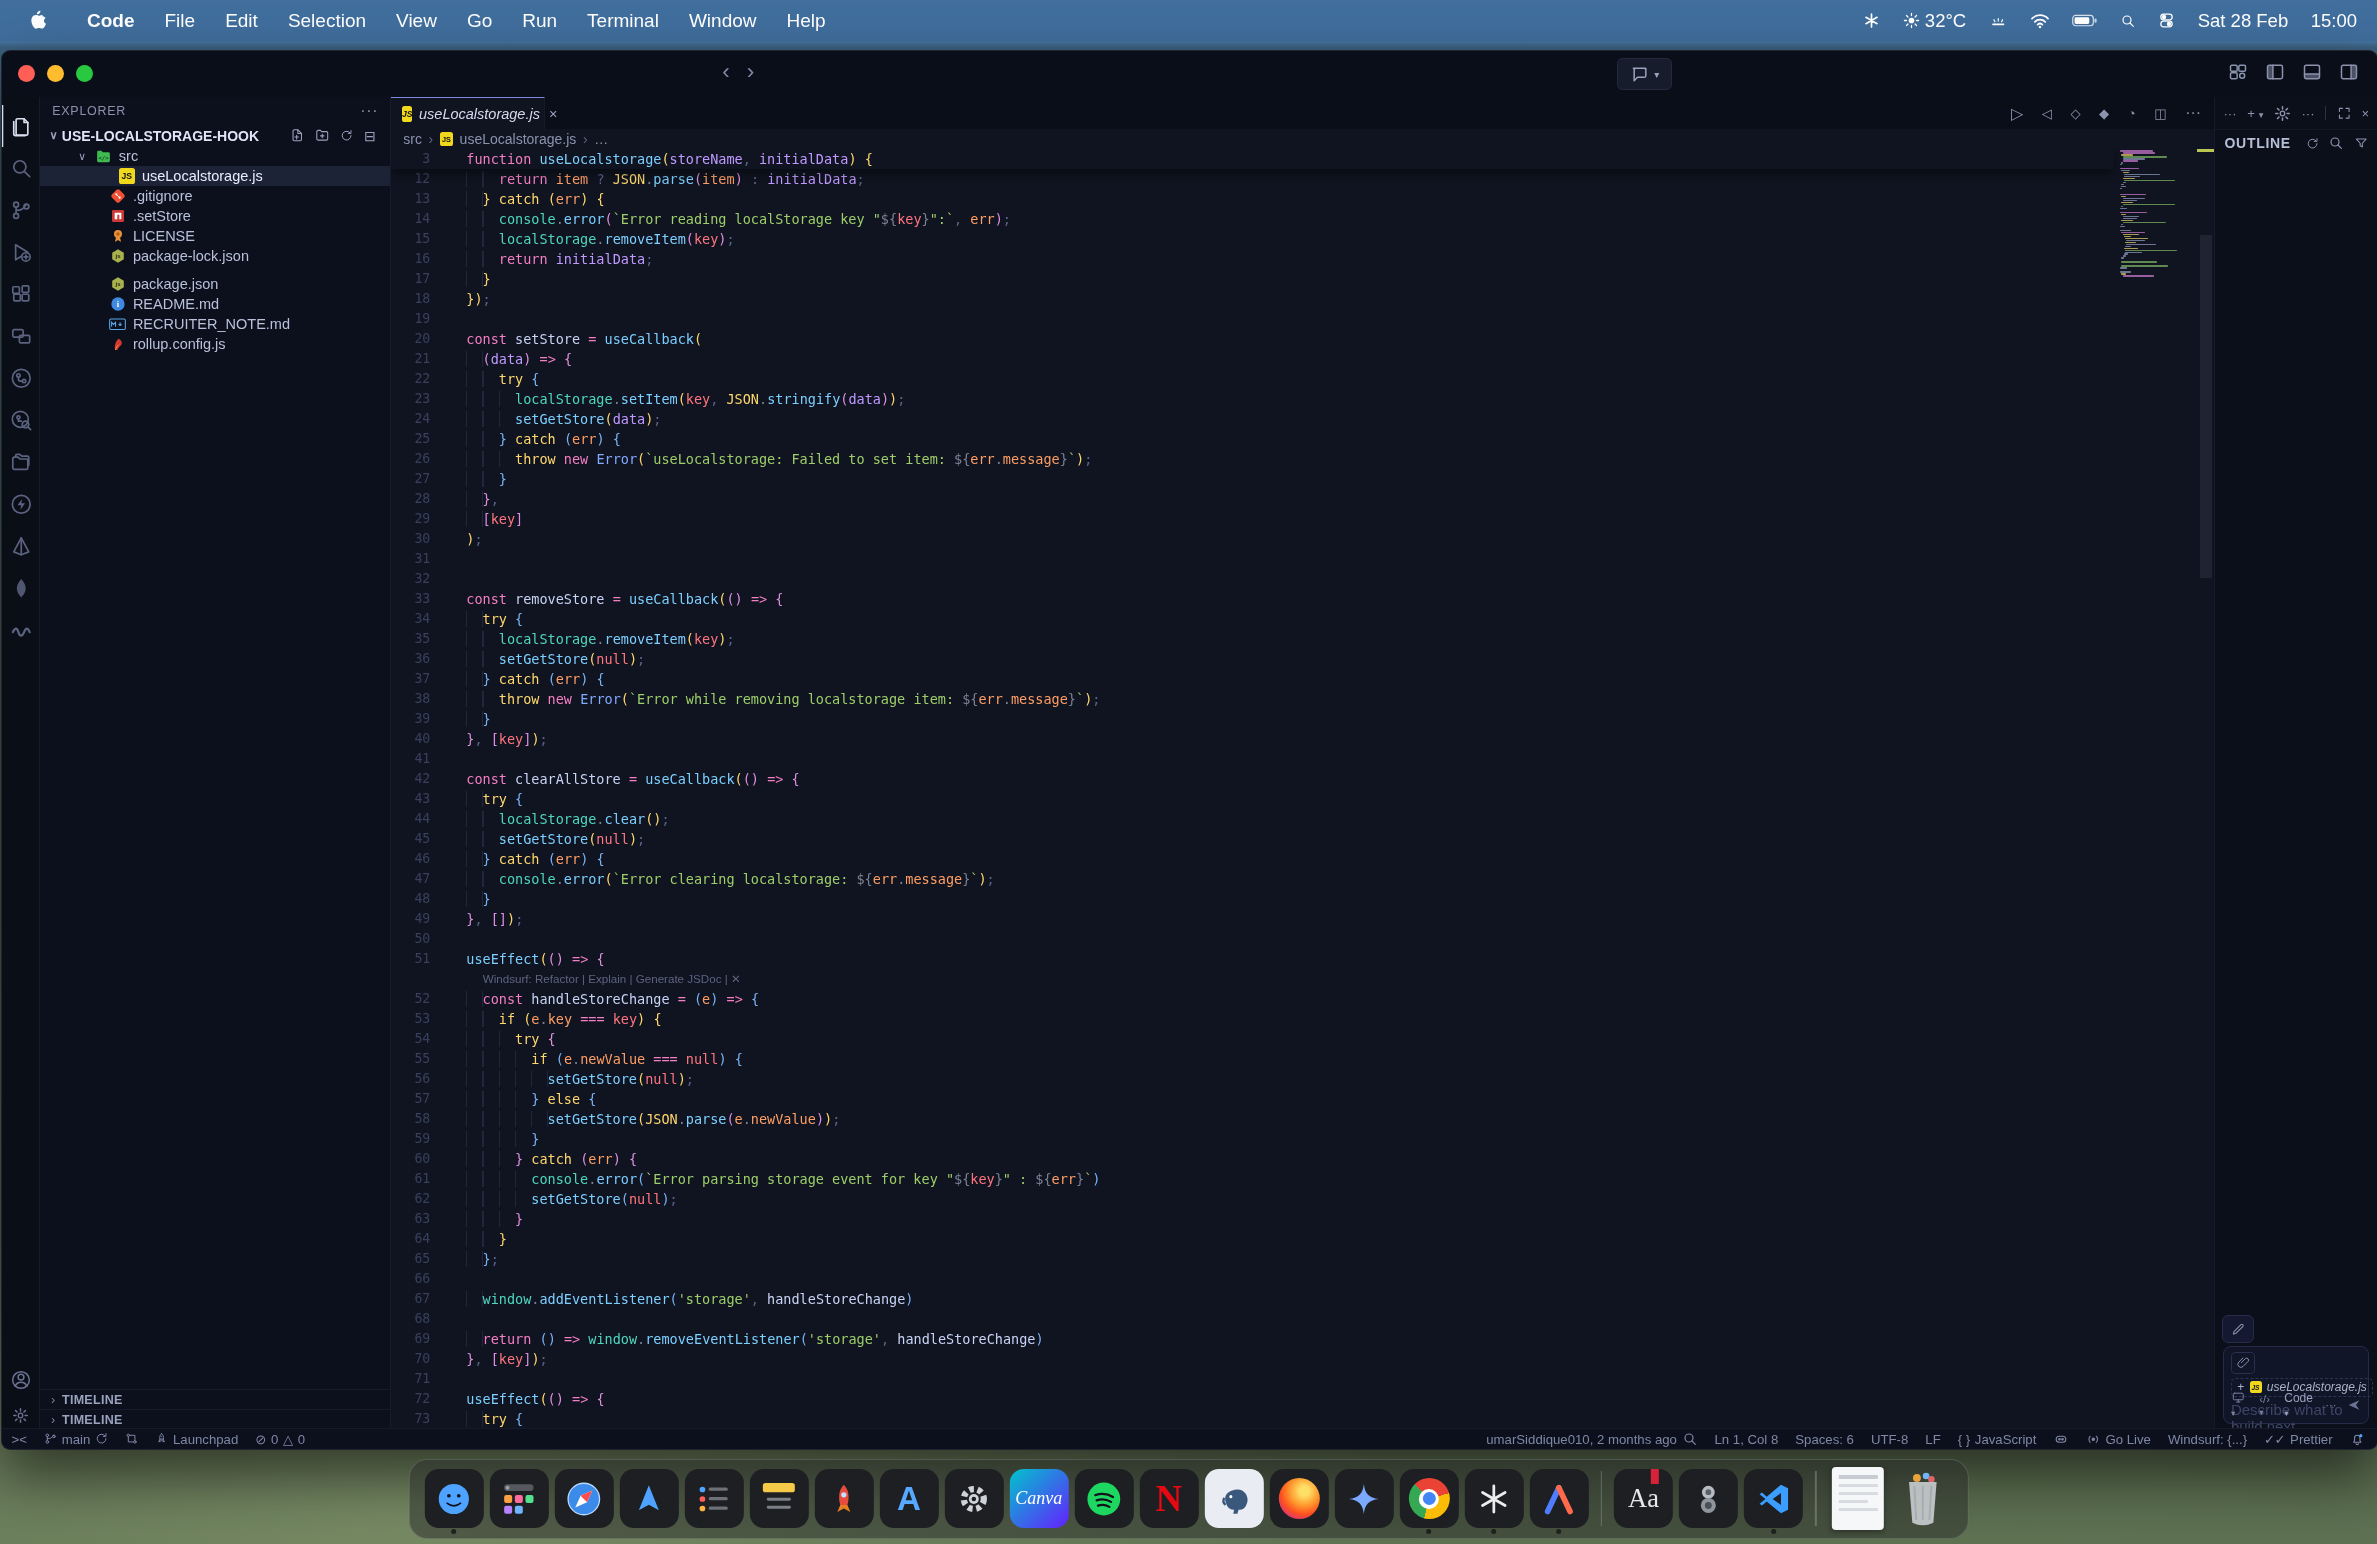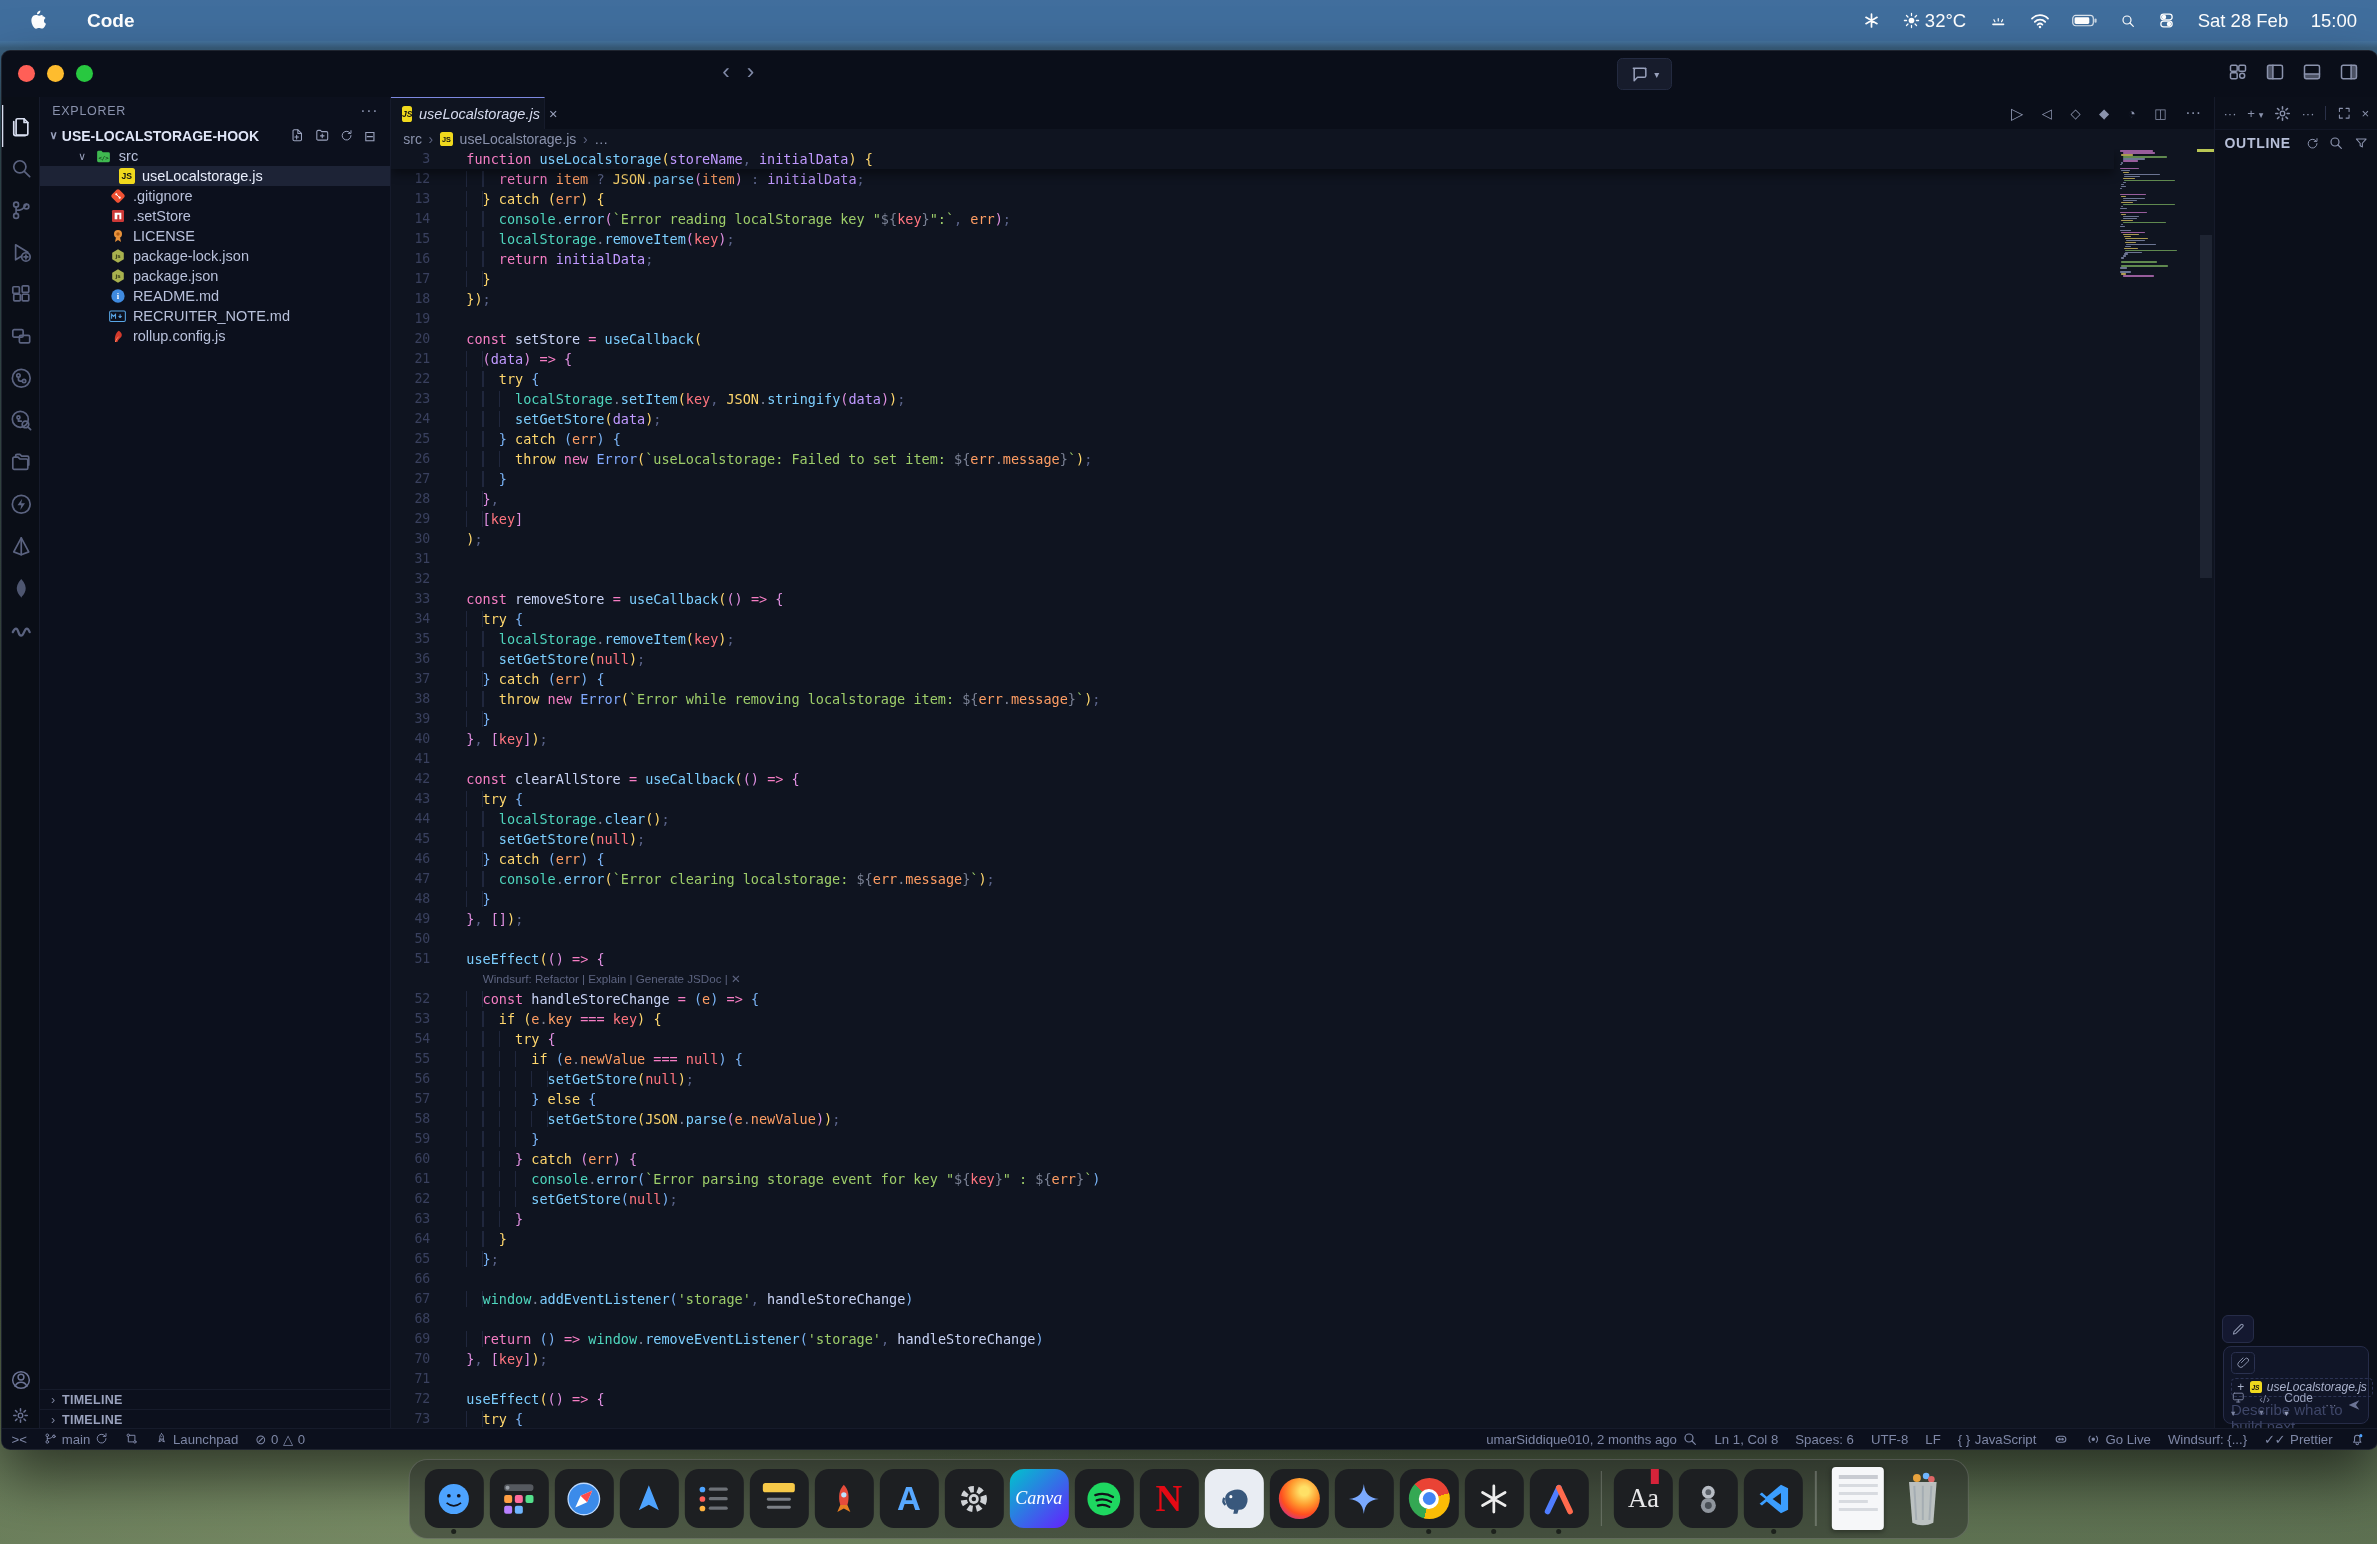--- a/index.html
+++ b/index.html
@@ -125,20 +125,31 @@
 <body>
 
 <div class="menubar">
   <span class="apple ic">
       <svg width="20" height="24" viewBox="0 0 24 28" fill="#fff">
         <path d="M16.4 6.8c-1.2.1-2.6.9-3.4.9-.9 0-2.2-.9-3.6-.8-1.8 0-3.5 1-4.4 2.7-1.9 3.3-.5 8.2 1.3 10.9.9 1.3 2 2.8 3.4 2.7 1.4-.1 1.9-.9 3.5-.9s2.1.9 3.6.8c1.5 0 2.4-1.3 3.3-2.6.7-1 1.2-2.1 1.5-3.2-2.7-1.1-3.4-5.1-.6-6.9-.9-1.3-2.4-2.1-3.7-2.1-.3-.6.6-.5.1-1.5z"></path>
         <path d="M13.8 4.6c.7-.9 1.2-2.1 1-3.3-1 .1-2.2.7-2.9 1.6-.6.7-1.2 1.9-1 3 1.1.1 2.2-.6 2.9-1.3z"></path>
       </svg>
     </span>
   <span class="mitem app">Code</span>
+  <span id="menu-items" style="display:flex;">
+      <span class="mitem">File</span>
+      <span class="mitem">Edit</span>
+      <span class="mitem">Selection</span>
+      <span class="mitem">View</span>
+      <span class="mitem">Go</span>
+      <span class="mitem">Run</span>
+      <span class="mitem">Terminal</span>
+      <span class="mitem">Window</span>
+      <span class="mitem">Help</span>
+    </span>
   <span class="mstatus">
     <span class="mi ic">
         <svg width="17" height="17" viewBox="0 0 24 24" fill="none" stroke="currentColor" stroke-width="1.8" stroke-linecap="round" stroke-linejoin="round">
           <path d="M12 3v18M4.2 7.5l15.6 9M4.2 16.5l15.6-9" stroke-width="2.4"></path>
         </svg>
       </span>
     <span class="mi">
         <span class="ic">
           <svg width="17" height="17" viewBox="0 0 24 24" fill="none" stroke="currentColor" stroke-width="1.8" stroke-linecap="round" stroke-linejoin="round">
             <circle cx="12" cy="12" r="4" fill="#fff" stroke="none"></circle>
@@ -428,21 +439,21 @@
           </div>
           <div class="trow" style="padding-left: 69px;">
             <span class="fic">
               <svg width="16" height="16" viewBox="0 0 24 24" style="font-size:22px">
                 <path d="M12 2l8.7 5v10L12 22l-8.7-5V7z" fill="#a8b14e"></path>
                 <text x="12" y="15.5" font-size="9" fill="#23270f" text-anchor="middle" font-weight="bold">js</text>
               </svg>
             </span>
             <span>package-lock.json</span>
           </div>
-          <div class="trow" style="padding-left: 69px;">
+          <div class="trow" style="padding-left: 69px; margin-top: 8px;">
             <span class="fic">
               <svg width="16" height="16" viewBox="0 0 24 24" style="font-size:22px">
                 <path d="M12 2l8.7 5v10L12 22l-8.7-5V7z" fill="#a8b14e"></path>
                 <text x="12" y="15.5" font-size="9" fill="#23270f" text-anchor="middle" font-weight="bold">js</text>
               </svg>
             </span>
             <span>package.json</span>
           </div>
           <div class="trow" style="padding-left: 69px;">
             <span class="fic">

